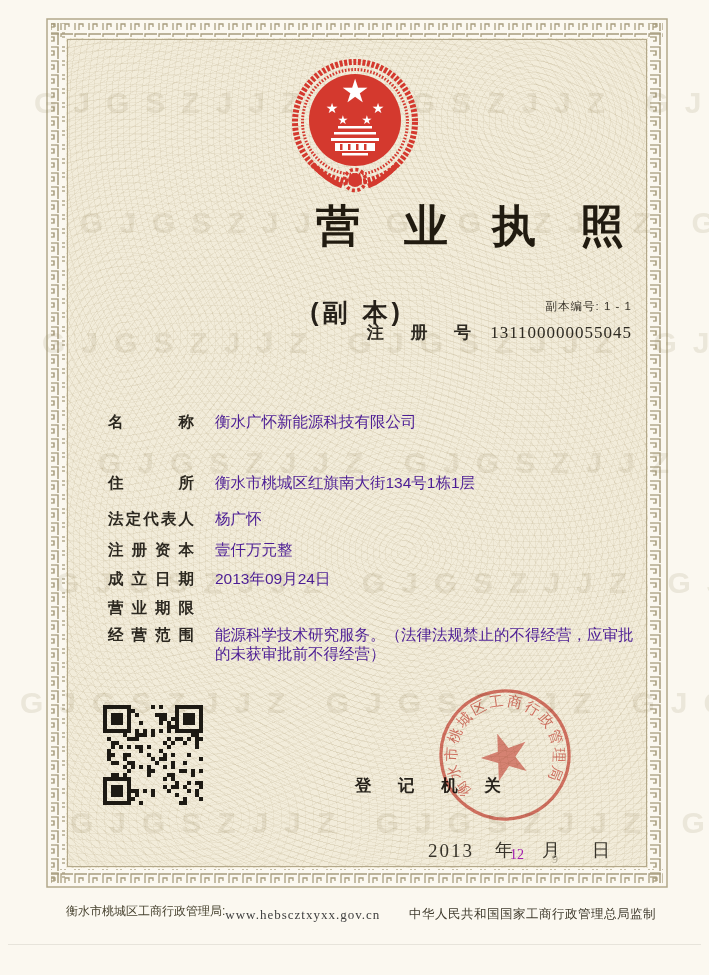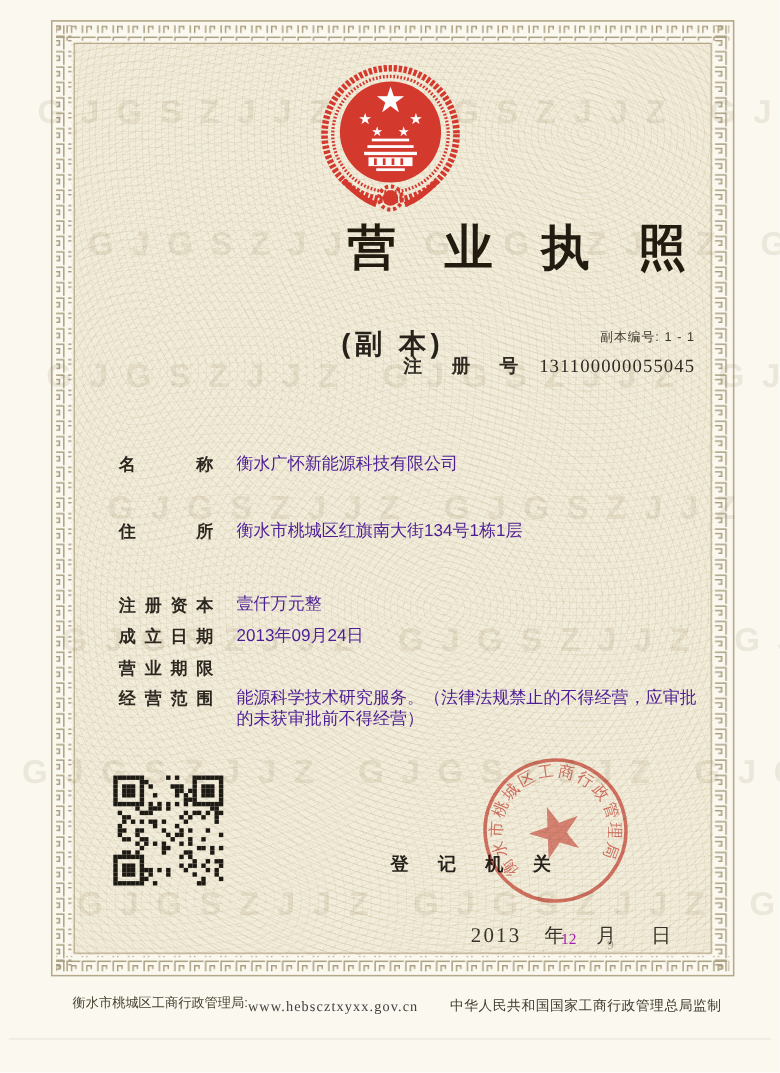--- a/index.html
+++ b/index.html
@@ -154,20 +154,24 @@
       <span class="reg-label">注  册  号</span><span class="reg-number">131100000055045</span>
     </div>
 
     <div class="row" style="top:394px">
       <span class="flabel">名称</span>
       <span class="fvalue">衡水广怀新能源科技有限公司</span>
     </div>
     <div class="row" style="top:455px">
       <span class="flabel">住所</span>
       <span class="fvalue">衡水市桃城区红旗南大街134号1栋1层</span>
+    </div>
+    <div class="row" style="top:491px">
+      <span class="flabel">法定代表人</span>
+      <span class="fvalue">杨广怀</span>
     </div>
     <div class="row" style="top:522px">
       <span class="flabel">注册资本</span>
       <span class="fvalue">壹仟万元整</span>
     </div>
     <div class="row" style="top:551px">
       <span class="flabel">成立日期</span>
       <span class="fvalue">2013年09月24日</span>
     </div>
     <div class="row" style="top:580px">

